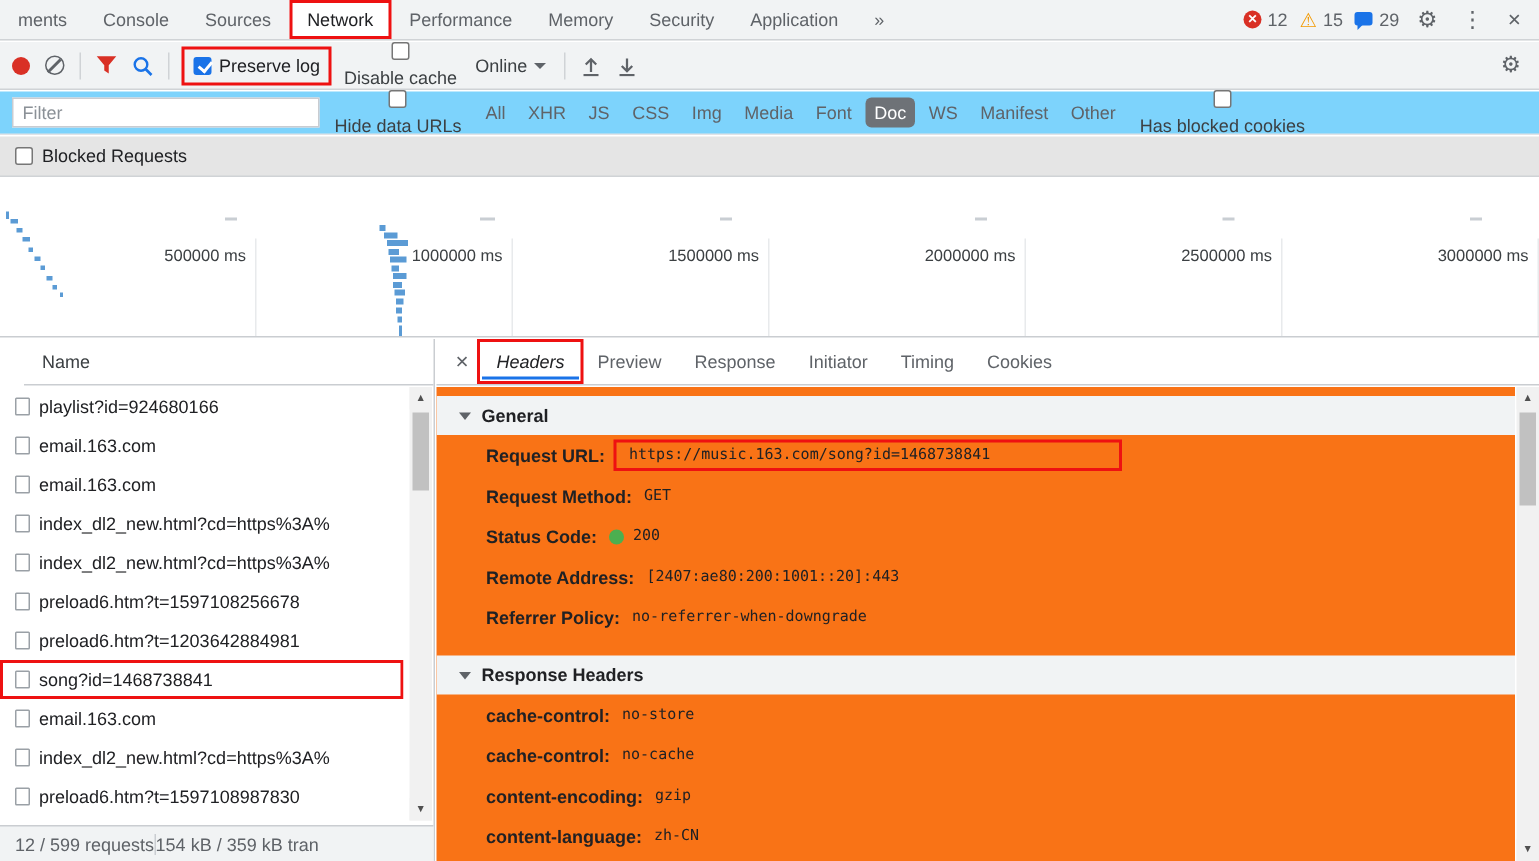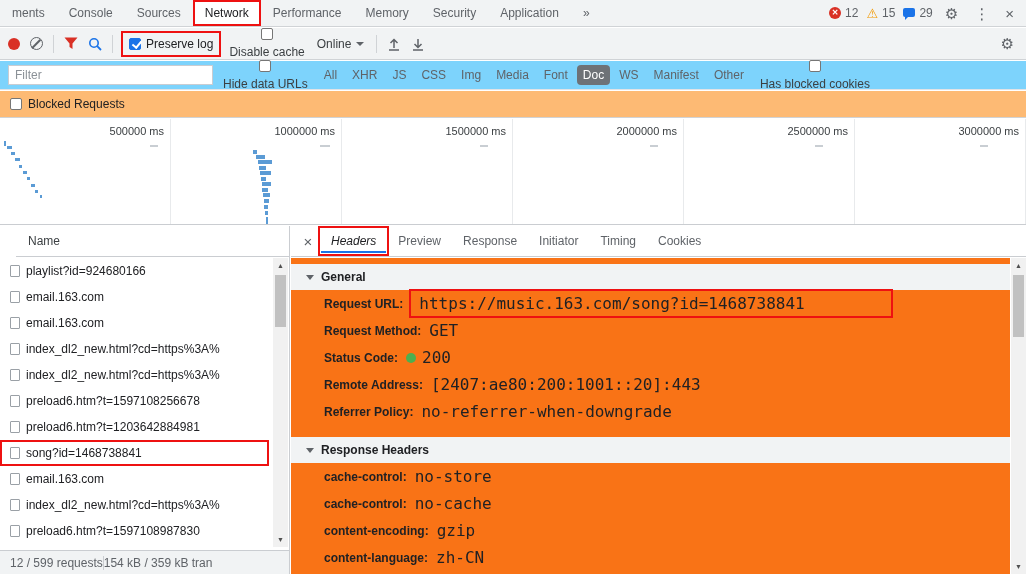--- a/index.html
+++ b/index.html
@@ -47,27 +47,27 @@
   .filterbar { position:absolute; top:61px; left:0; right:0; height:29px; background:#7dd3fc;
                border-bottom:1px solid #e1e3e6; display:flex; align-items:center; padding:0 8px; gap:10px; }
   .filter-input { width:205px; height:20px; border:1px solid #c9ccd1; background:#fff;
                   font:12px "Liberation Sans",sans-serif; color:#202124; padding:0 6px; }
   .filter-input::placeholder { color:#8b9197; }
   .pills { display:flex; align-items:center; gap:3px; }
   .pill { padding:3px 6px; border-radius:4px; color:#5f6368; cursor:default; }
   .pill.selected { background:#6e7277; color:#fff; }
 
   
-  .blockedbar { position:absolute; top:91px; left:0; right:0; height:27px; background:#fdba74;
+  .blockedbar { position:absolute; top:91px; left:0; right:0; height:27px; background:#e5e5e5;
                 border-bottom:1px solid #d0d3d6; display:flex; align-items:center; padding:0 10px; gap:6px; }
 
   
   .overview { position:absolute; top:119px; left:0; right:0; height:106px; background:#fff;
               border-bottom:1px solid #cacdd1; display:flex; }
-  .ov-col { flex:1; border-right:1px solid #e8eaec; }
+  .ov-col { flex:1; border-right:1px solid #e8eaec;margin-top:40px; }
   .ov-label { display:block; text-align:right; padding:6px 6px 0 0; font-size:11px; color:#3c4043; }
   .ov-marks { position:absolute; left:0; top:0; right:0; bottom:0; pointer-events:none; }
   .mark { position:absolute; background:#5b9bd5; }
 
   
   .main { position:absolute; top:226px; left:0; right:0; bottom:0; }
   .left { position:absolute; left:0; top:0; bottom:0; width:290px; border-right:1px solid #cacdd1; background:#fff; }
   .left-header { height:31px; border-bottom:1px solid #cacdd1; display:flex; align-items:center;
                  padding-left:12px; color:#3c4043;margin-left:16px; }
   .rows { position:absolute; top:32px; left:0; right:20px; bottom:27px; overflow:hidden; }
@@ -100,21 +100,21 @@
   .dtab.annotated { outline:2px solid #ee1111; outline-offset:1px; z-index:5;font-style:italic; }
   .dcontent { position:absolute; left:0; right:16px; top:32px; bottom:0; overflow:hidden; background:#f97316; }
   .band { height:26px; background:#f1f3f4; display:flex; align-items:center; gap:7px;
           padding-left:15px; margin-top:6px; }
   .band.second { margin-top:12px; }
   .tri { width:0; height:0; border-left:4px solid transparent; border-right:4px solid transparent;
          border-top:5px solid #5f6368; flex:none; }
   .band-title { font-weight:bold; color:#202124; }
   .hrow { height:27px; display:flex; align-items:center; padding-left:33px; white-space:nowrap; }
   .hname { font-weight:bold; color:#202124; margin-right:8px; flex:none; }
-  .hval { font-family:"DejaVu Sans Mono","Liberation Mono",monospace; font-size:16px; color:#202124; }
+  .hval { font-family:"DejaVu Sans Mono","Liberation Mono",monospace; font-size:10px; color:#202124; }
   .red-pad { outline:2px solid #ee1111; padding:3px 86px 3px 8px; z-index:5; }
   .status-dot { width:10px; height:10px; border-radius:50%; background:#4caf50; margin-right:6px; flex:none; }
 
   svg { display:block; }
 </style>
 </head>
 <body>
 
 <div class="root">
 

